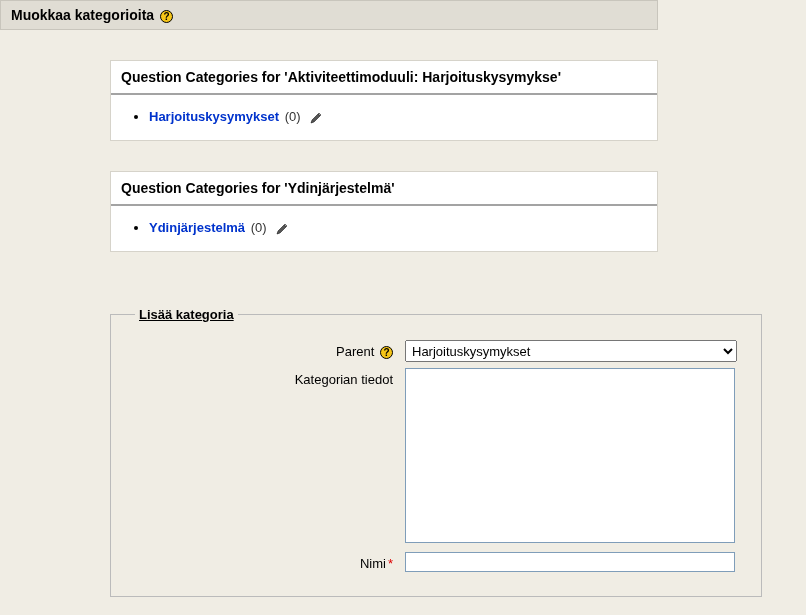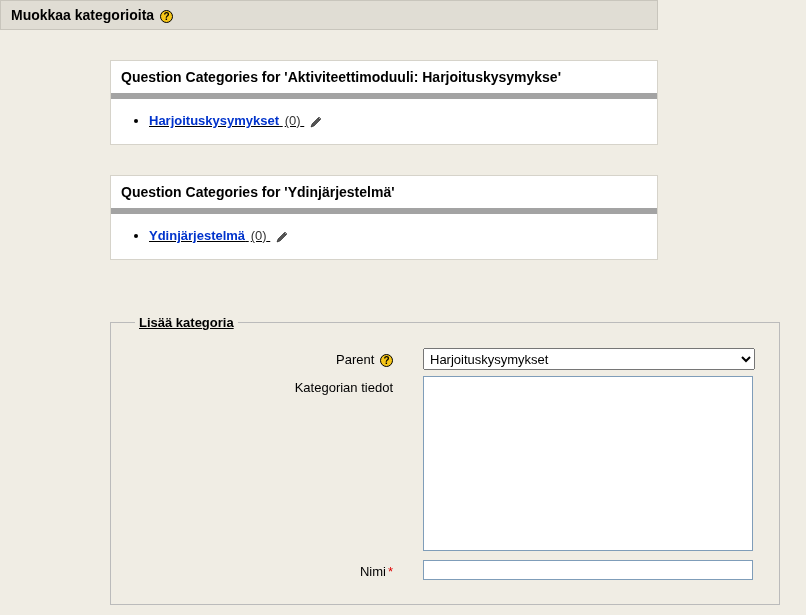--- a/index.html
+++ b/index.html
@@ -49,29 +49,28 @@
     .category-box {
       background: #fff;
       border: 1px solid #d6d3ca;
       margin-top: 30px;
       padding: 0;
     }
     .category-box-header {
       font-weight: bold;
       font-size: 14px;
       padding: 8px 10px;
-      border-bottom: 6px solid #a3a3a3;
+      border-bottom: 2px solid #a3a3a3;
     }
     .category-box-body {
       padding: 12px 10px 14px 10px;
     }
     .category-list {
       list-style: disc;
       margin-left: 28px;
-      text-decoration: underline;
     }
     .category-list li {
       padding: 2px 0;
     }
     .cat-link {
       color: #0033cc;
       text-decoration: none;
       font-weight: bold;
     }
     .cat-count {
@@ -97,21 +96,20 @@
     }
     fieldset.add-category legend {
       font-weight: bold;
       padding: 0 4px;
       text-decoration: underline;
     }
     .form-row {
       display: flex;
       align-items: flex-start;
       margin-bottom: 6px;
-      gap: 18px;
     }
     .form-label {
       width: 270px;
       text-align: right;
       padding-right: 12px;
       padding-top: 4px;
     }
     .required-star {
       color: #d00;
       margin-left: 2px;

